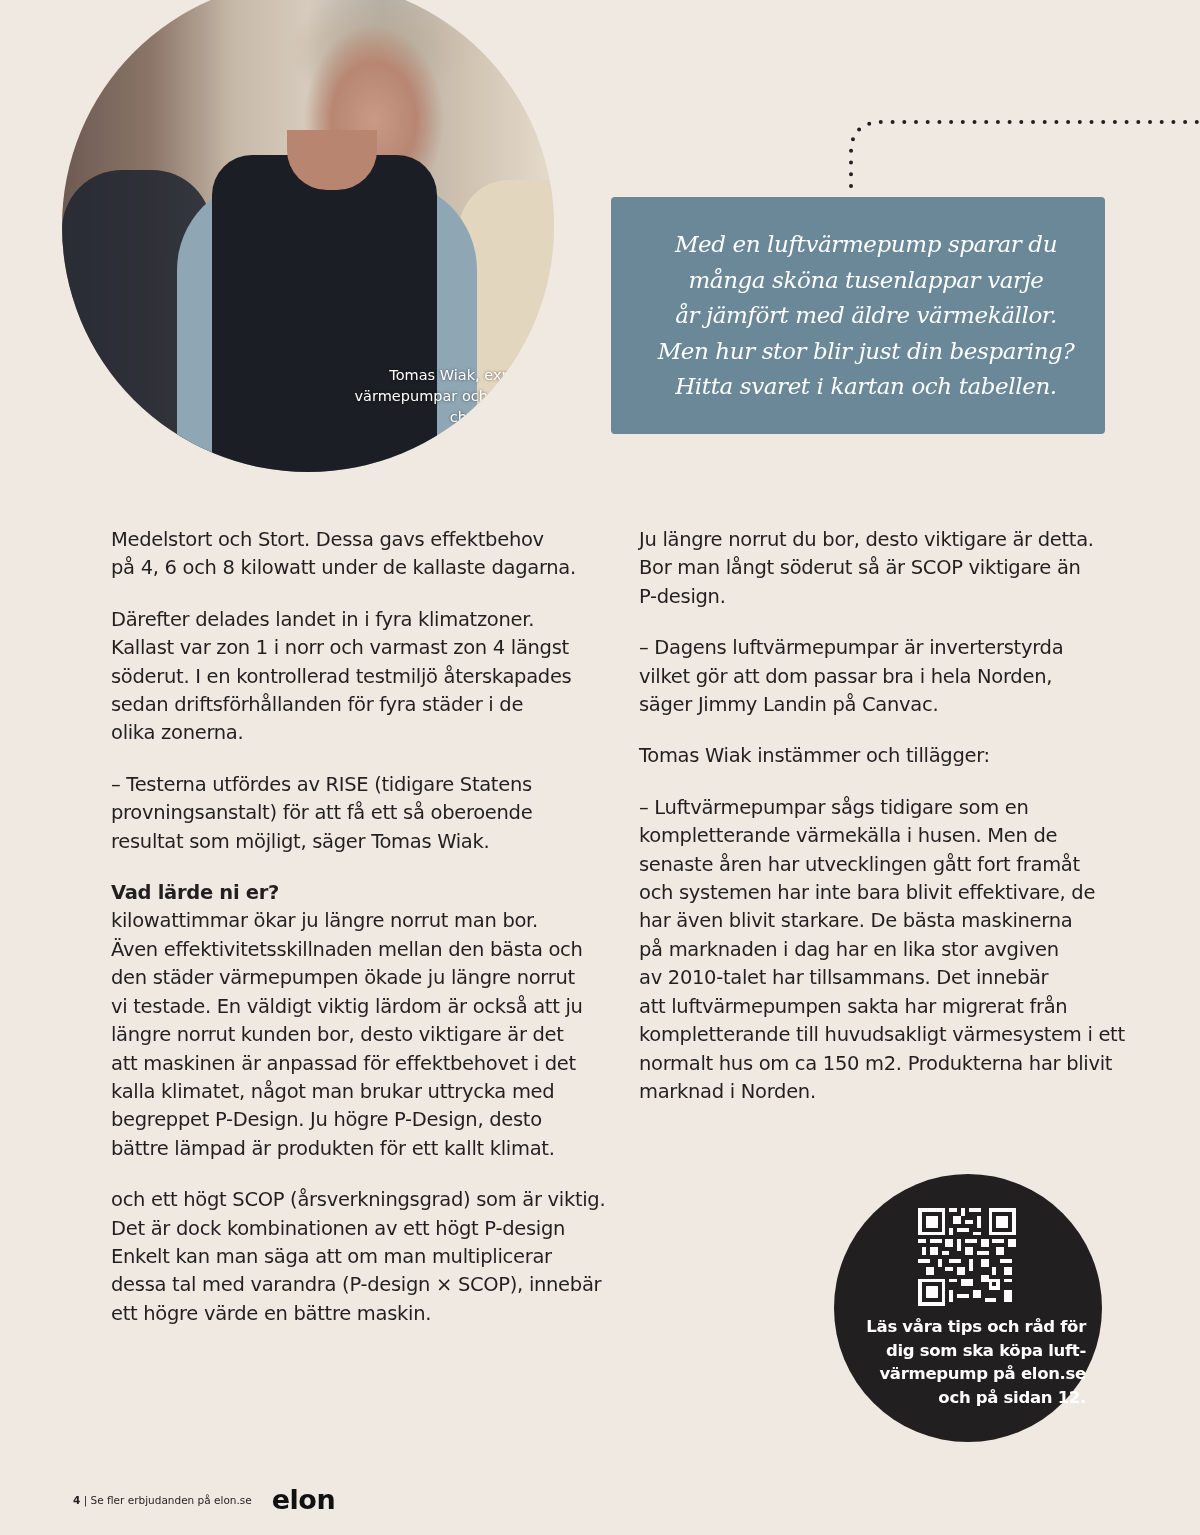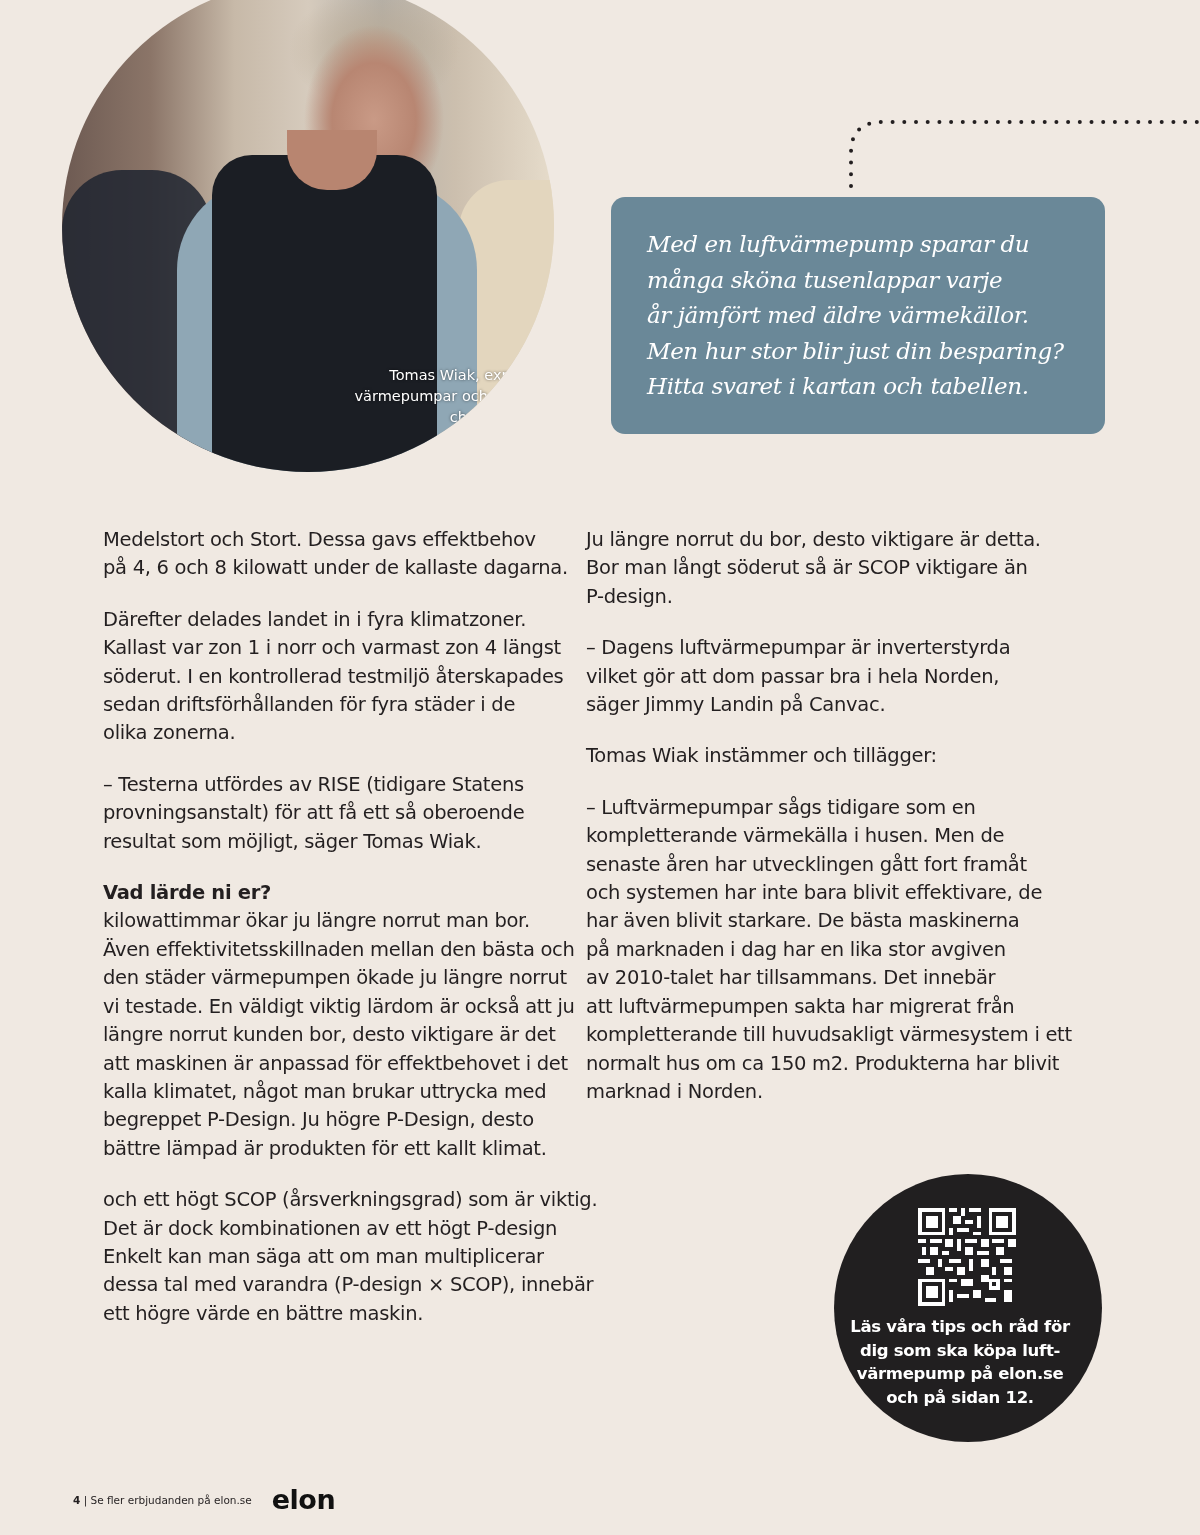--- a/index.html
+++ b/index.html
@@ -41,47 +41,48 @@
     position: absolute; left: 0; right: 0; top: 385px; text-align: right;
     color: #ffffff; font-size: 14.5px; line-height: 21px;
     font-family: "DejaVu Sans", sans-serif;
     text-shadow: 0 0 3px rgba(0,0,0,.6);
   }
   .dotted-connector {
     position: absolute; left: 846px; top: 118px; width: 360px; height: 72px;
   }
   .quote-box {
     position: absolute; left: 611px; top: 197px; width: 494px; height: 237px;
-    background: #6a8898; border-radius: 14px; box-sizing: border-box;
+    background: #6a8898; border-radius: 4px; box-sizing: border-box;
     padding: 30px 20px 0 36px;
+    text-align: center;
   }
   .quote-box p {
     margin: 0; color: #ffffff; font-style: italic;
     font-family: "DejaVu Serif", serif; font-size: 23px; line-height: 35.5px;
     letter-spacing: -0.4px;
   }
   .col {
     position: absolute; font-size: 19.5px; line-height: 28.4px; color: #231f20;
     letter-spacing: -0.3px;
   }
-  .col p { margin: 0 0 23px 8px; }
+  .col p { margin: 0 0 23px 16px; }
   .col .line { display: block; white-space: nowrap; }
   .col-left { left: 95px; top: 526px; width: 500px; }
-  .col-right { left: 578px; top: 526px; width: 500px; }
+  .col-right { left: 623px; top: 526px; width: 500px; }
   .subheading { font-weight: bold; display: block; }
   .qr-circle {
     position: absolute; left: 834px; top: 1174px; width: 268px; height: 268px;
     border-radius: 50%; background: #211f20;
   }
   .qr-code {
     position: absolute; left: 84px; top: 34px; width: 98px; height: 98px;
     background: #fff;
   }
   .qr-text {
-    position: absolute; left: 0; right: 16px; top: 141px; text-align: center;
+    position: absolute; left: 0; right: 16px; top: 141px; text-align: right;
     color: #ffffff; font-weight: bold; font-size: 16.5px; line-height: 23.5px;
     letter-spacing: -0.3px;
   }
   .footer {
     position: absolute; left: 73px; top: 1486px; display: flex; align-items: center;
   }
   .footer .page-ref { font-size: 10.5px; color: #231f20; }
   .footer .page-num { font-weight: bold; }
   .footer .logo {
     margin-left: 20px; font-size: 27px; font-weight: bold; letter-spacing: -0.5px;

